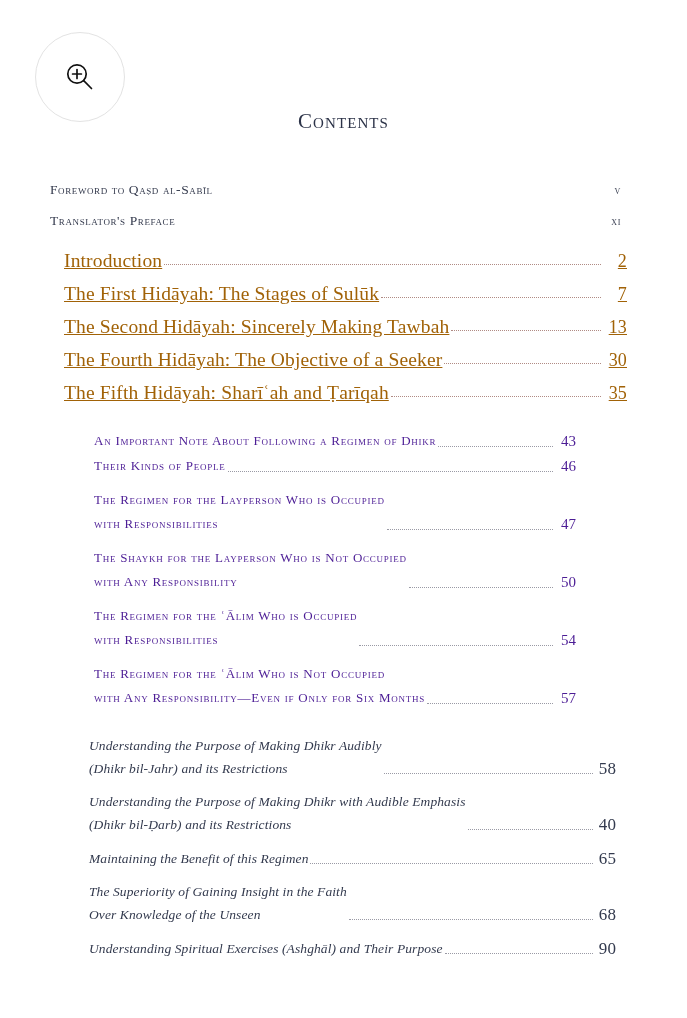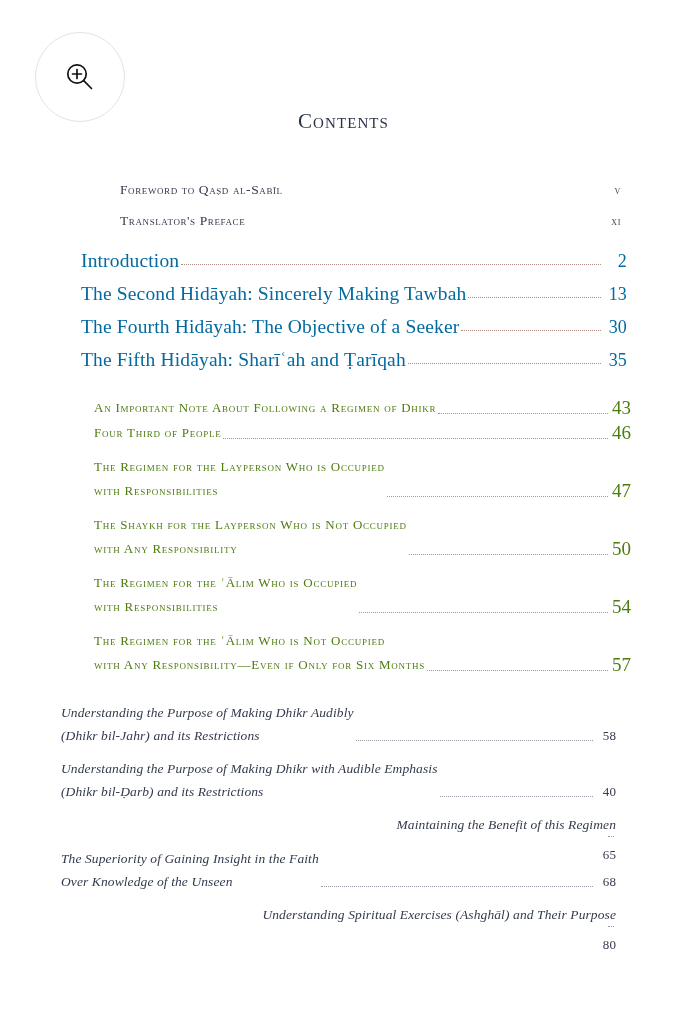--- a/index.html
+++ b/index.html
@@ -86,86 +86,87 @@
     flex: 0 0 auto;
     text-align: right;
     min-width: 22px;
   }
   .entry.noleader .leader {
     border-bottom: none;
   }
 
   
   .front {
-    padding-left: 120px;
+    padding-left: 50px;
     padding-right: 66px;
     height: 31px;
     font-size: 13.5px;
     letter-spacing: 0.6px;
     color: #343a4d;
     font-variant: small-caps;
     align-items: flex-end;
   }
   .front .pageno { font-size: 12px; letter-spacing: 0.7px; }
 
   
   .chapter {
-    padding-left: 81px;
+    padding-left: 64px;
     padding-right: 60px;
     height: 33px;
     font-size: 19.5px;
-    color: #0369a1;
+    color: #a16207;
     letter-spacing: 0.15px;
+    text-decoration: underline;
   }
   .chapter .leader {
     border-bottom-color: #b08b84;
     margin-bottom: 7px;
   }
   .chapter .pageno { font-size: 18px; min-width: 24px; }
 
   
   .section {
     padding-left: 94px;
-    padding-right: 56px;
+    padding-right: 111px;
     font-size: 13px;
     letter-spacing: 0.75px;
-    color: #4d7c0f;
+    color: #4c1d95;
     font-variant: small-caps;
     line-height: 24px;
   }
   .section .label { line-height: 24px; }
   .section .leader { margin-bottom: 6px; }
   .section .pageno {
-    font-size: 19px;
+    font-size: 15px;
     font-variant: normal;
     letter-spacing: 0;
     min-width: 21px;
   }
   .section.two-line { height: 48px; }
   .section.one-line { height: 25px; }
 
   
   .subsection {
-    padding-left: 61px;
+    padding-left: 89px;
     padding-right: 71px;
     font-size: 13.5px;
     font-style: italic;
     color: #333a4e;
     line-height: 23px;
     letter-spacing: 0.1px;
   }
   .subsection .label { line-height: 23px; }
   .subsection .leader { margin-bottom: 6px; }
   .subsection .pageno {
     font-style: normal;
-    font-size: 13px;
+    font-size: 17px;
     min-width: 21px;
   }
   .subsection.two-line { height: 46px; }
-  .subsection.one-line { height: 24px; flex-direction: column; }
+  .subsection.one-line { height: 24px; }
 
   .gap-sm { height: 10px; }
   .gap-lg { height: 24px; }
 </style>
 </head>
 <body>
 
 <div id="toc-page">
 
   <div id="toc-title">Contents</div>
@@ -184,20 +185,25 @@
     </div>
 
     <div class="gap-sm"></div>
 
     <div class="entry chapter">
       <span class="label">Introduction</span>
       <span class="leader"></span>
       <span class="pageno">2</span>
     </div>
     <div class="entry chapter">
+      <span class="label">The First Hidāyah: The Stages of Sulūk</span>
+      <span class="leader"></span>
+      <span class="pageno">7</span>
+    </div>
+    <div class="entry chapter">
       <span class="label">The Second Hidāyah: Sincerely Making Tawbah</span>
       <span class="leader"></span>
       <span class="pageno">13</span>
     </div>
     <div class="entry chapter">
       <span class="label">The Fourth Hidāyah: The Objective of a Seeker</span>
       <span class="leader"></span>
       <span class="pageno">30</span>
     </div>
     <div class="entry chapter">
@@ -207,21 +213,21 @@
     </div>
 
     <div class="gap-lg"></div>
 
     <div class="entry section one-line">
       <span class="label">An Important Note About Following a Regimen of Dhikr</span>
       <span class="leader"></span>
       <span class="pageno">43</span>
     </div>
     <div class="entry section one-line">
-      <span class="label">Four Third of People</span>
+      <span class="label">Their Kinds of People</span>
       <span class="leader"></span>
       <span class="pageno">46</span>
     </div>
 
     <div class="gap-sm"></div>
 
     <div class="entry section two-line">
       <span class="label">The Regimen for the Layperson Who is Occupied
 with Responsibilities</span>
       <span class="leader"></span>
@@ -288,21 +294,21 @@
 Over Knowledge of the Unseen</span>
       <span class="leader"></span>
       <span class="pageno">68</span>
     </div>
 
     <div class="gap-sm"></div>
 
     <div class="entry subsection one-line">
       <span class="label">Understanding Spiritual Exercises (Ashghāl) and Their Purpose</span>
       <span class="leader"></span>
-      <span class="pageno">80</span>
+      <span class="pageno">90</span>
     </div>
 
     <div class="gap-lg"></div>
 
   </div>
 </div>
 
 <div id="zoom-button">
   <span>
     <svg width="36" height="36" viewBox="0 0 36 36" fill="none">

